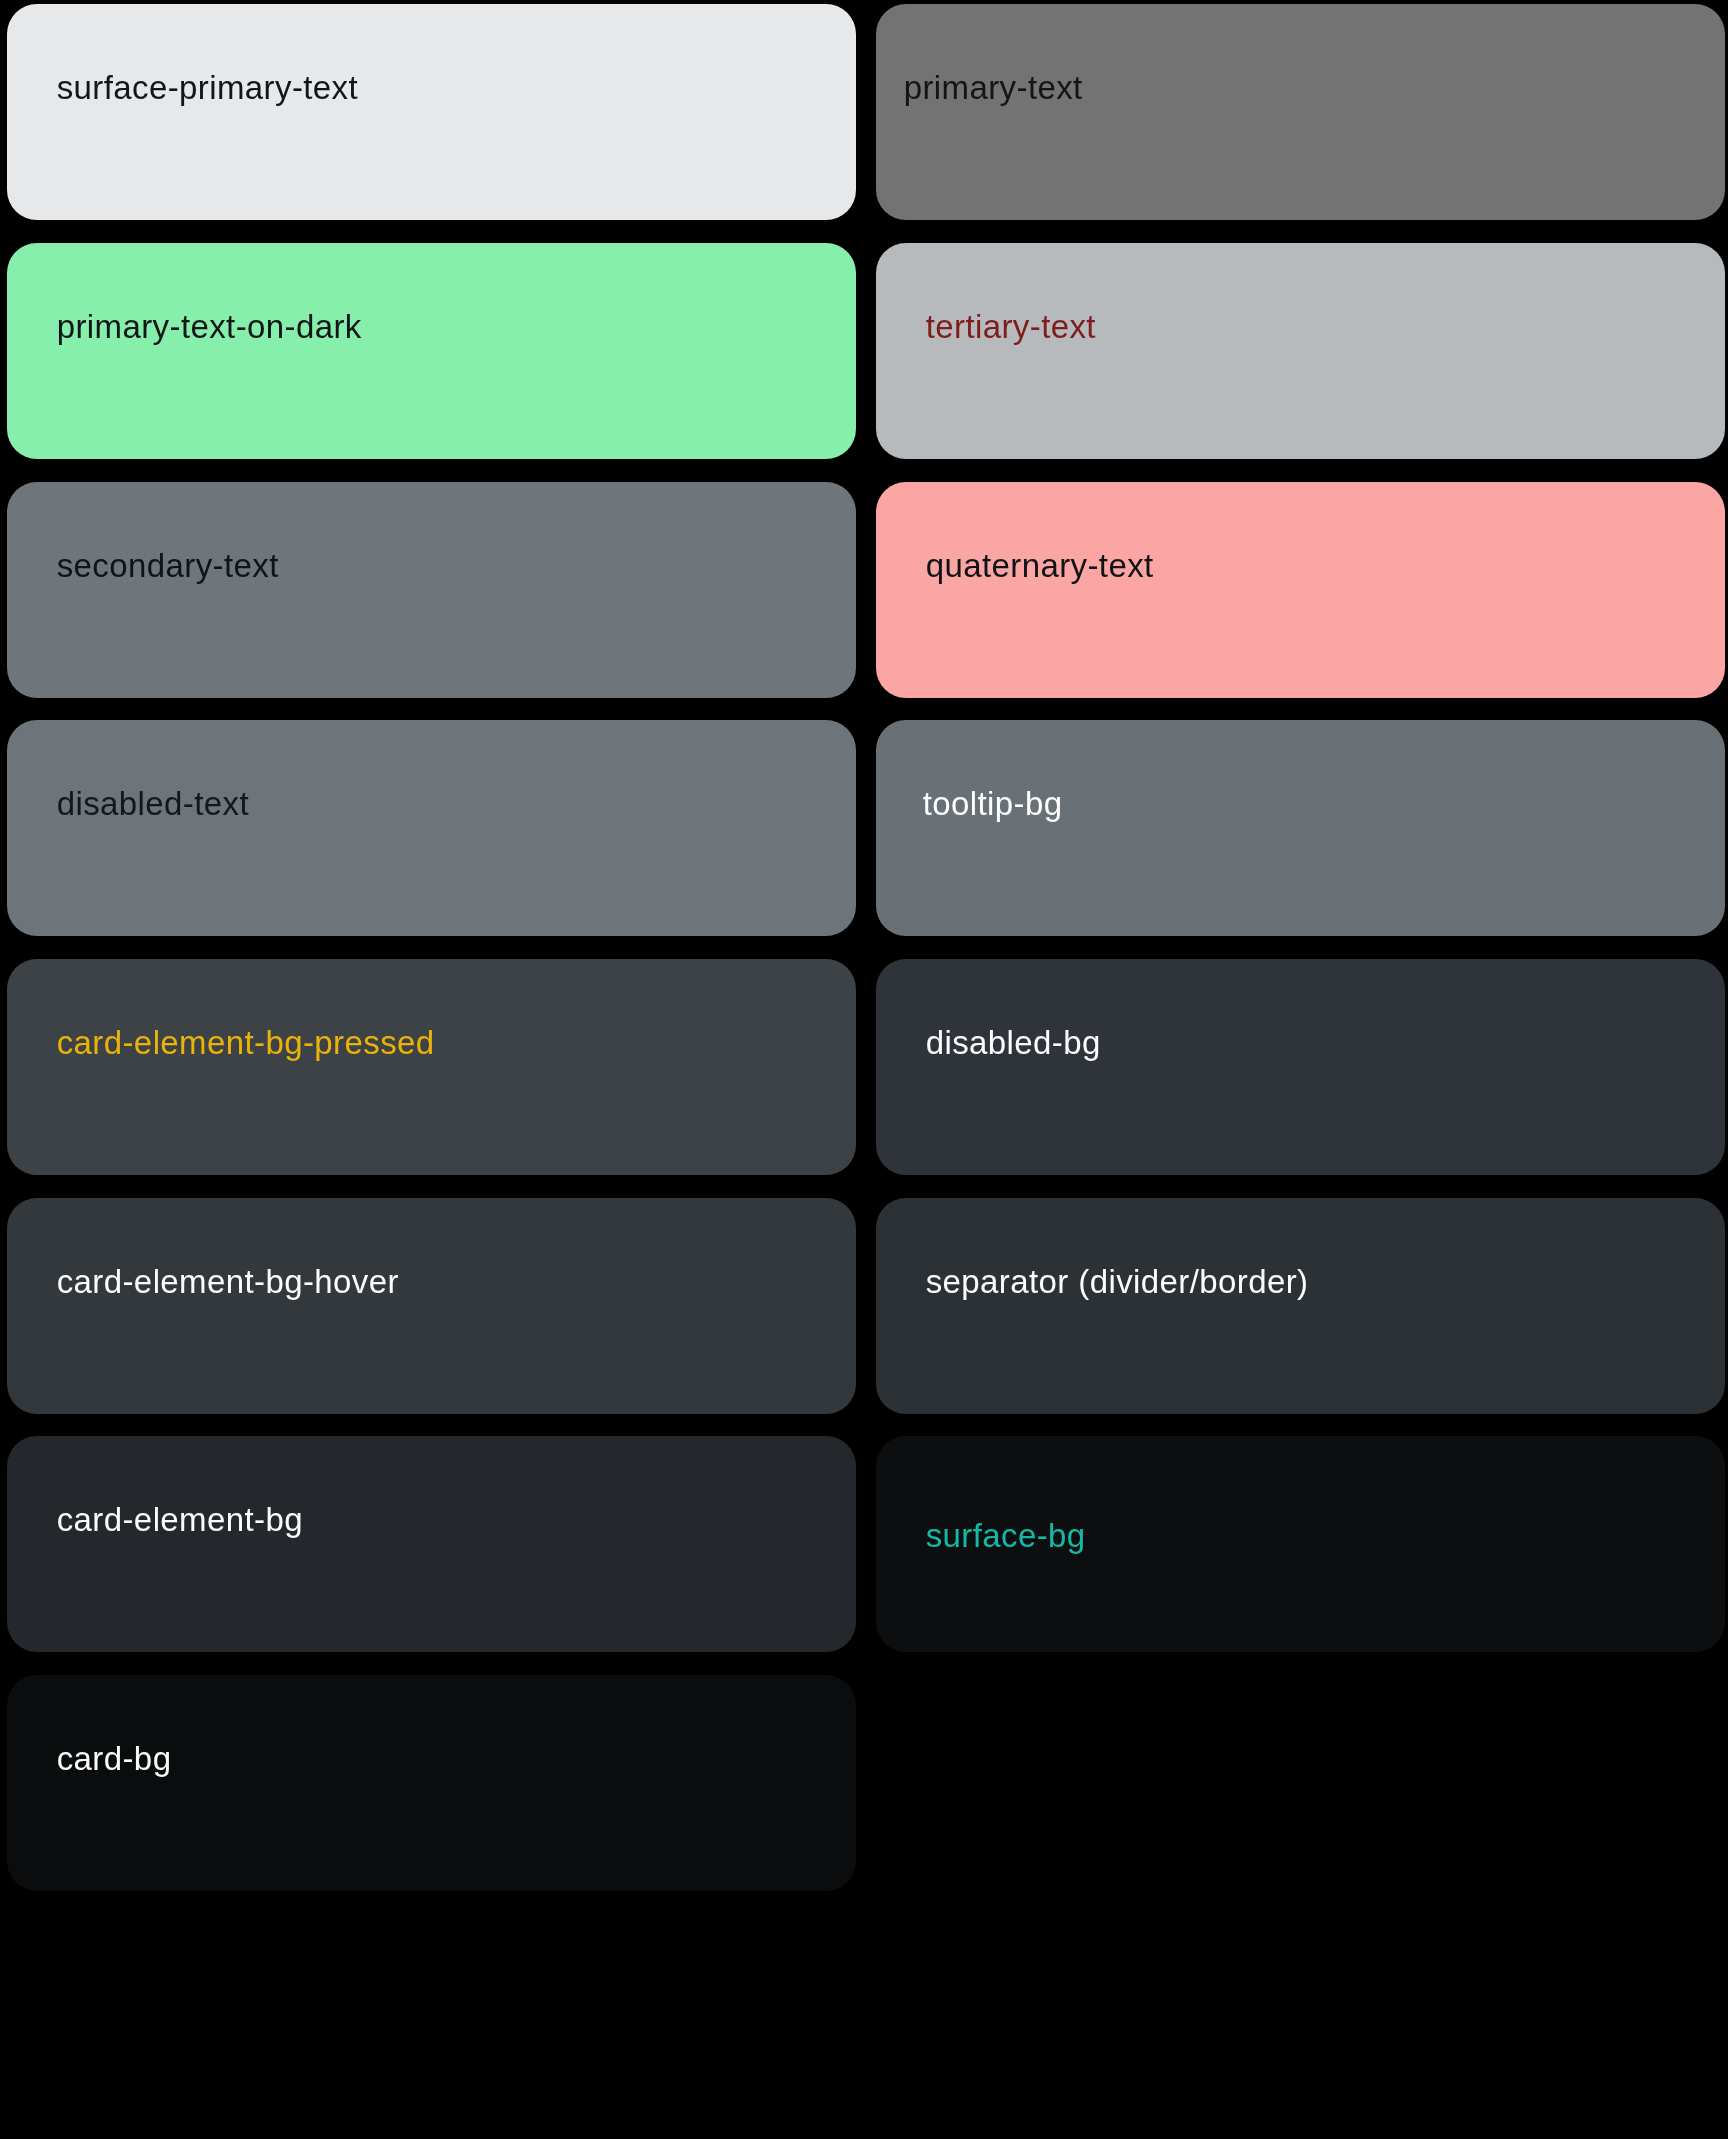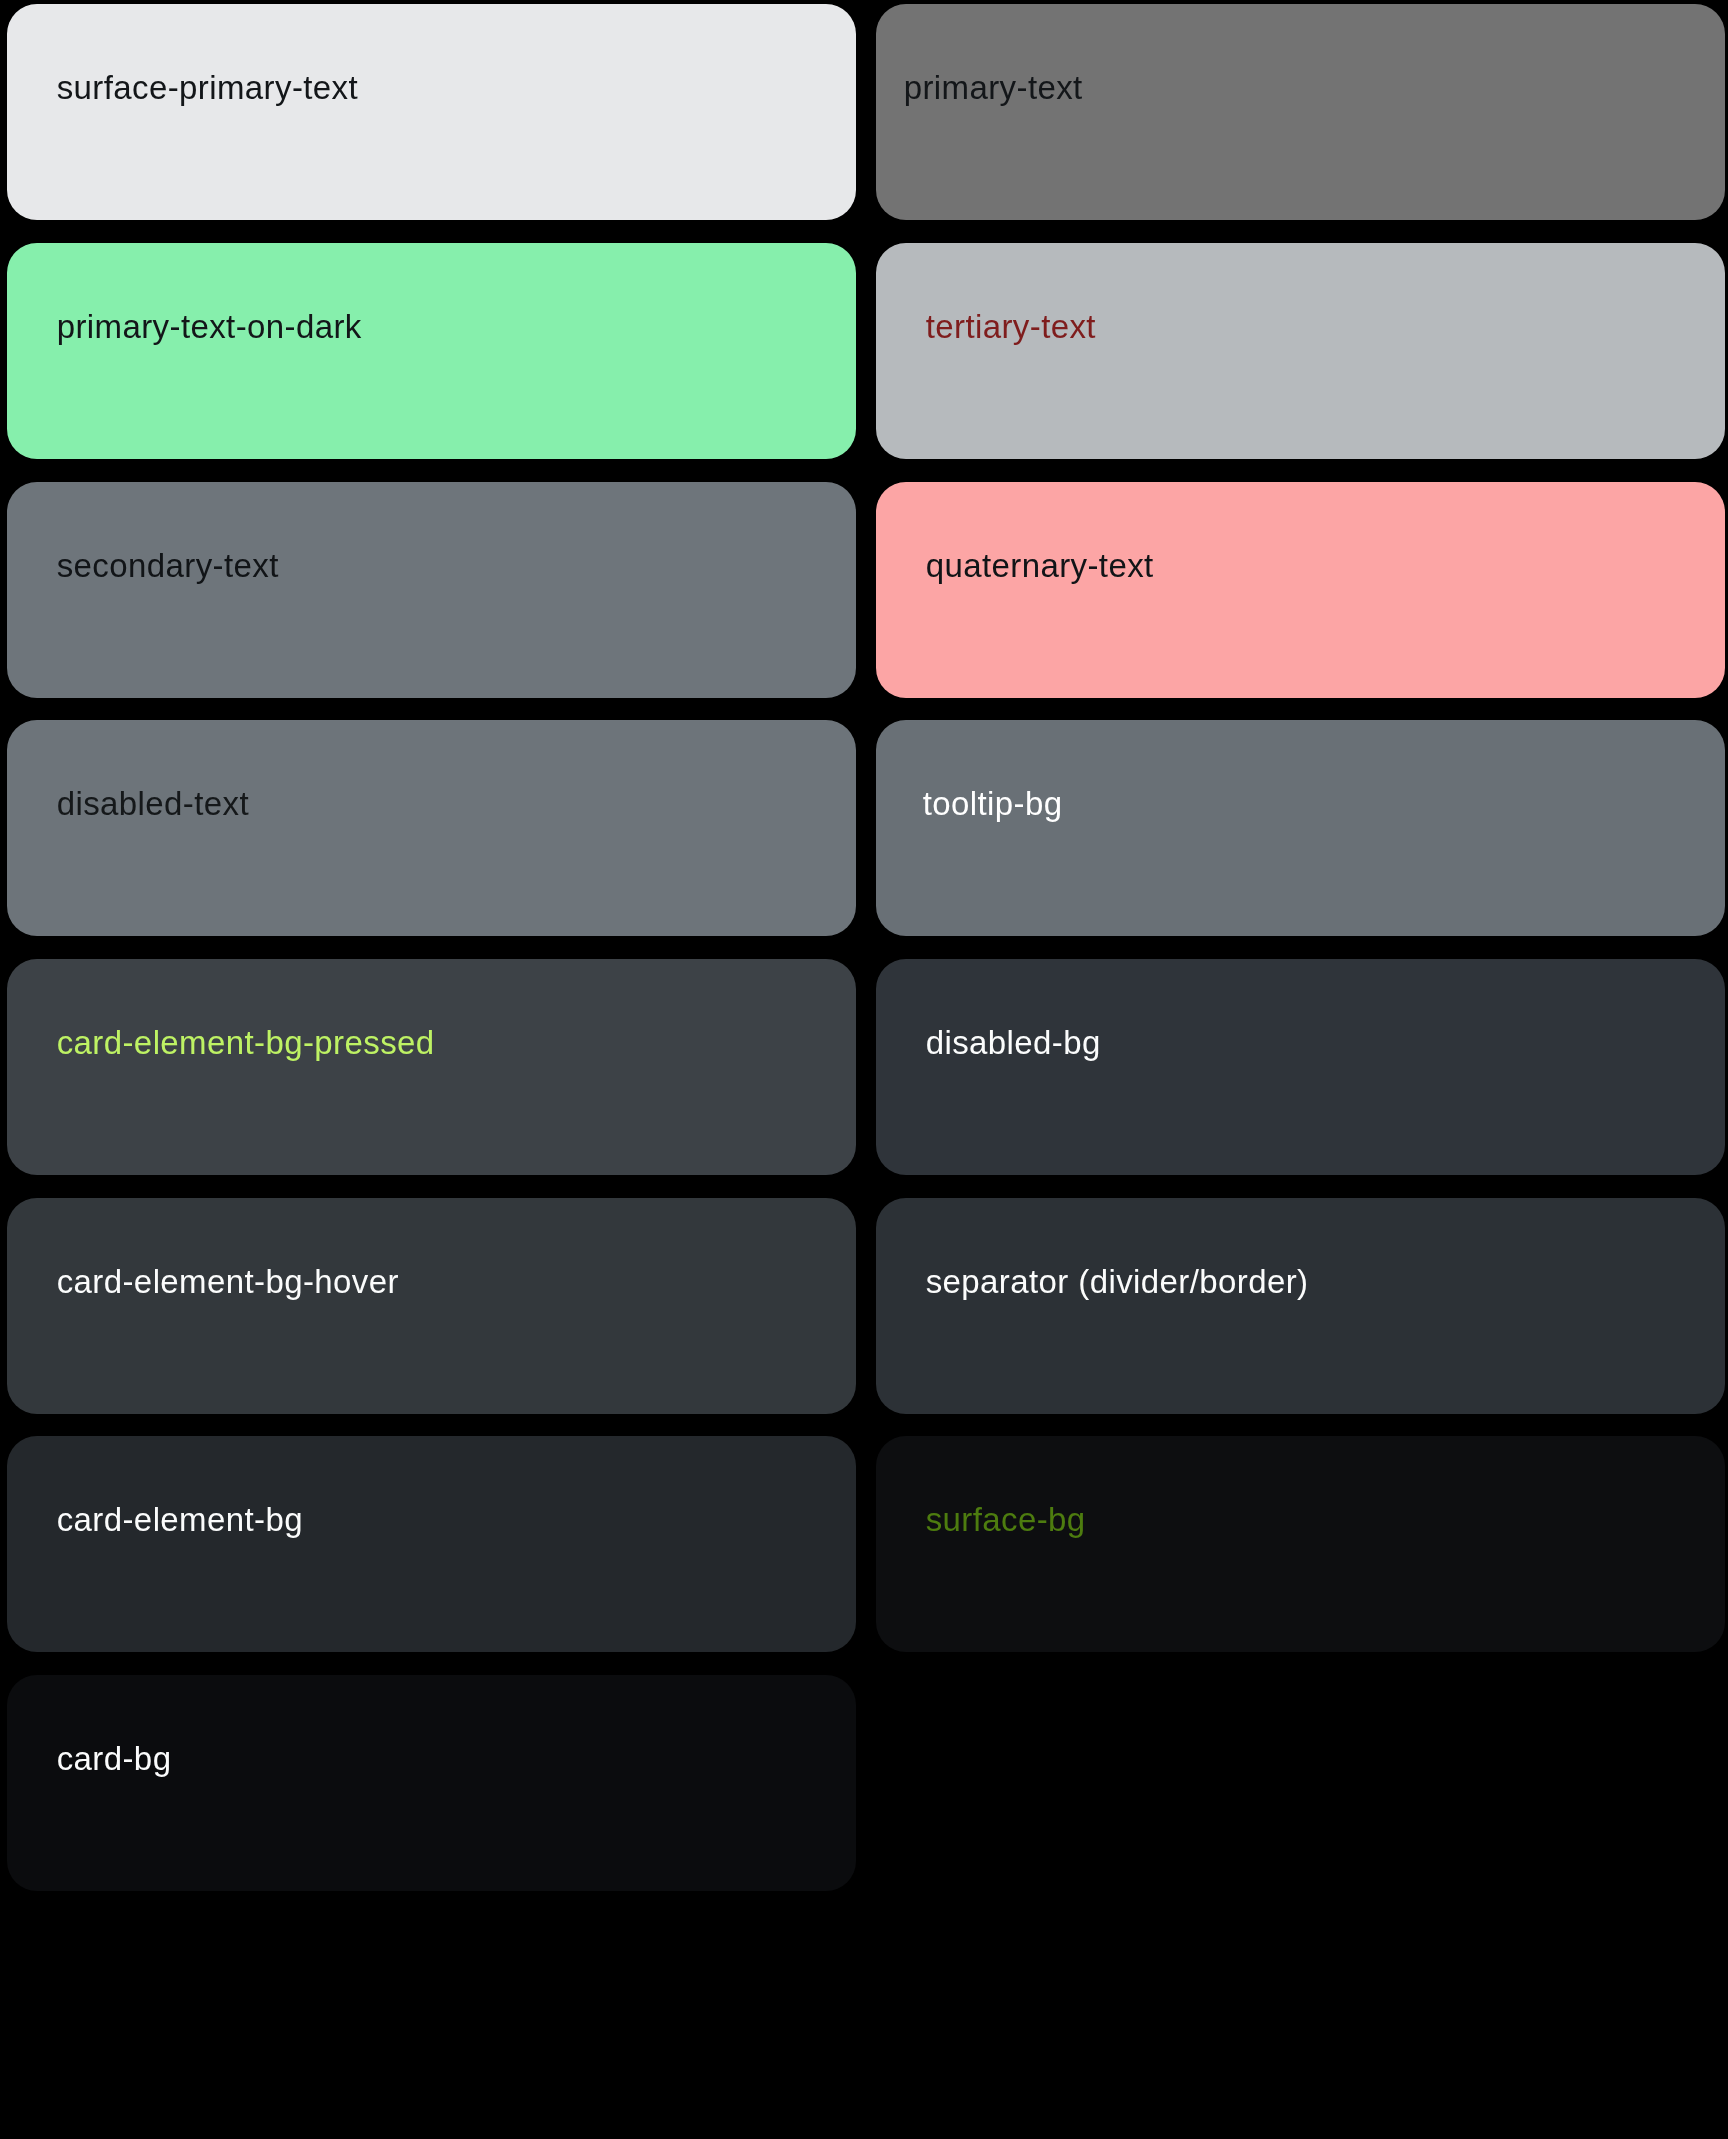--- a/index.html
+++ b/index.html
@@ -69,40 +69,40 @@
 
   <div class="swatch-card" style="background: rgb(109, 116, 122);">
     <div class="swatch-label" style="color: rgb(21, 24, 26);">disabled-text</div>
   </div>
 
   <div class="swatch-card" style="background: rgb(105, 112, 118); padding-left: 47px;">
     <div class="swatch-label" style="color: rgb(255, 255, 255);">tooltip-bg</div>
   </div>
 
   <div class="swatch-card" style="background: rgb(61, 66, 71);">
-    <div class="swatch-label" style="color: #bef264;">card-element-bg-pressed</div>
+    <div class="swatch-label" style="color: #eab308;">card-element-bg-pressed</div>
   </div>
 
   <div class="swatch-card" style="background: rgb(47, 52, 58);">
     <div class="swatch-label" style="color: rgb(251, 252, 252);">disabled-bg</div>
   </div>
 
   <div class="swatch-card" style="background: rgb(51, 56, 60);">
     <div class="swatch-label" style="color: rgb(251, 252, 252);">card-element-bg-hover</div>
   </div>
 
   <div class="swatch-card" style="background: rgb(44, 49, 54);">
     <div class="swatch-label" style="color: rgb(251, 252, 252);">separator (divider/border)</div>
   </div>
 
   <div class="swatch-card" style="background: rgb(36, 40, 44);">
     <div class="swatch-label" style="color: rgb(251, 252, 252);">card-element-bg</div>
   </div>
 
   <div class="swatch-card" style="background: rgb(13, 14, 16);">
-    <div class="swatch-label" style="color: #4d7c0f;">surface-bg</div>
+    <div class="swatch-label" style="color: #14b8a6; margin-top: 16px;">surface-bg</div>
   </div>
 
   <div class="swatch-card" style="background: rgb(11, 12, 14);">
     <div class="swatch-label" style="color: rgb(251, 252, 252);">card-bg</div>
   </div>
 </div>
 
 
 </body></html>

